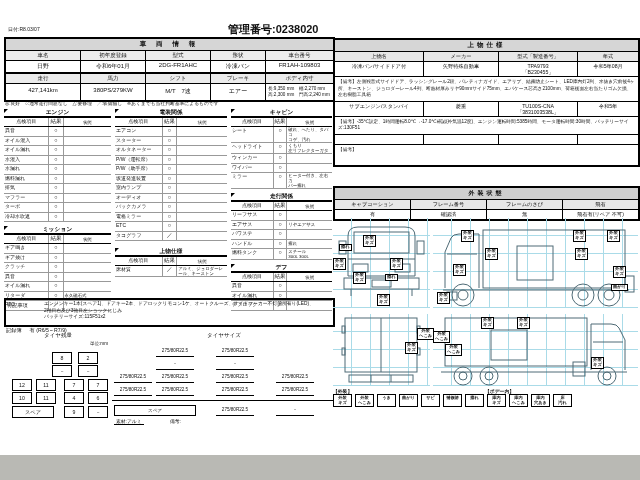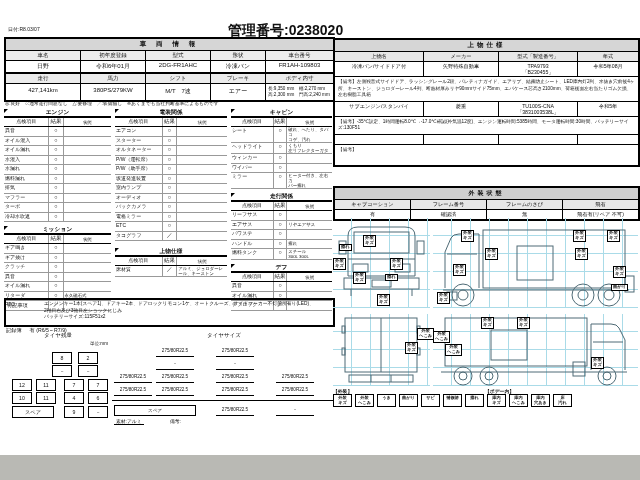--- a/index.html
+++ b/index.html
@@ -6,21 +6,21 @@
   body{width:640px;height:480px;overflow:hidden;background:#d9d9d5;
        font-family:"Liberation Sans","DejaVu Sans",sans-serif;color:#111;}
   .page{position:relative;width:640px;height:480px;}
   .doc{position:absolute;left:0;top:0;width:640px;height:455px;background:#fff;}
   .footer-band{position:absolute;left:0;bottom:0;width:640px;height:25px;background:#b9b9b4;}
   .pre{white-space:pre-line;}
   
   .h-date{position:absolute;left:8px;top:26px;font-size:5px;}
   .h-title{position:absolute;left:120px;top:23px;width:150px;text-align:center;
            font-size:8.5px;font-weight:bold;letter-spacing:3px;}
-  .h-ctrl{position:absolute;left:228px;top:22px;font-size:14px;font-weight:bold;}
+  .h-ctrl{position:absolute;left:228px;top:22px;font-size:11px;font-weight:bold;}
   
   .vinfo{position:absolute;left:4px;top:37px;width:327px;border:2px solid #000;background:#fff;}
   .vinfo .bar{background:#d6d6d6;text-align:center;font-size:6.5px;font-weight:bold;
               letter-spacing:4px;border-bottom:1px solid #000;padding:1px 0;}
   .vrow{display:flex;}
   .vrow>div{border-right:1px solid #000;padding:1px 1px;text-align:center;overflow:hidden;}
   .vrow>div:last-child{border-right:none;}
   .vhead>div{background:#ececec;font-size:5.5px;border-bottom:1px solid #000;}
   .vval>div{font-size:6px;border-bottom:1px solid #000;}
   .vrow .c1{width:72px;} .vrow .c2{width:62px;} .vrow .c3{width:62px;}

